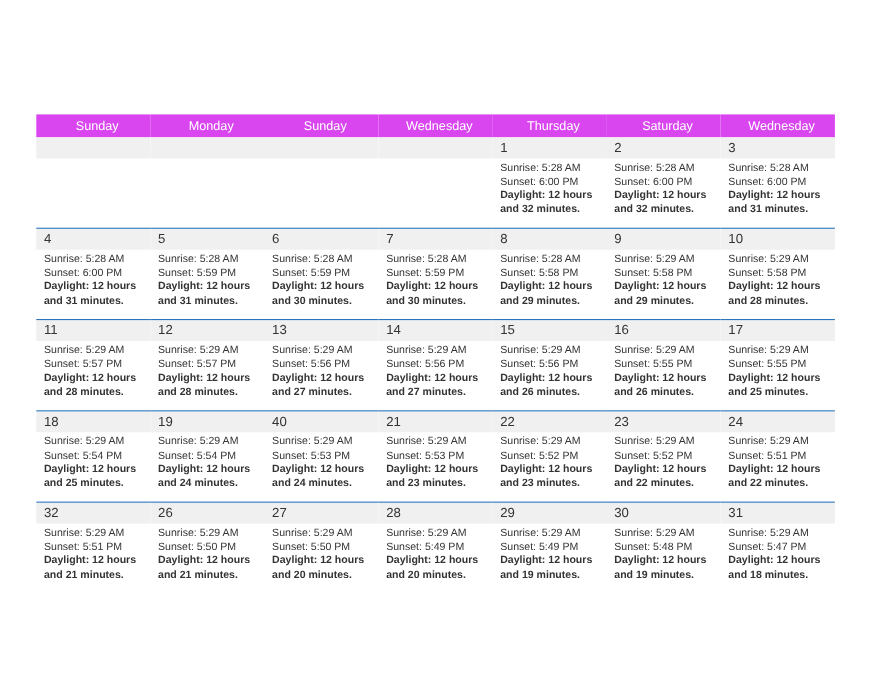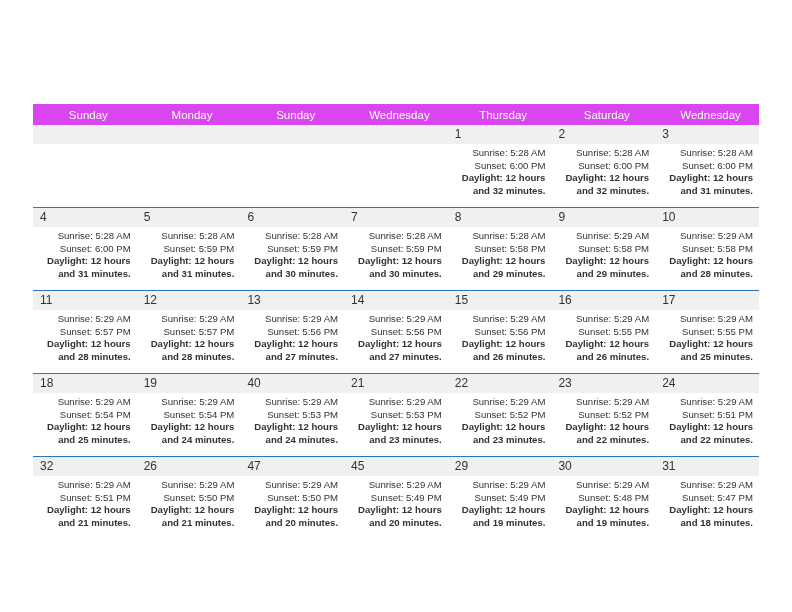--- a/index.html
+++ b/index.html
@@ -124,21 +124,20 @@
     line-height: 14px;
   }
   .daynum.empty {
     color: transparent;
   }
   .details {
     padding: 3px 6px 0 7px;
     font-size: 9.6px;
     line-height: 12.6px;
     color: #333333;
-    text-align: right;
   }
   .details div {
     white-space: nowrap;
   }
   .details .daylight {
     white-space: normal;
     font-weight: bold;
   }
 </style>
 </head>
@@ -392,29 +391,29 @@
           </td>
           <td class="">
             <span class="daynum">26</span>
             <div class="details">
               <div>Sunrise: 5:29 AM</div>
               <div>Sunset: 5:50 PM</div>
               <div class="daylight">Daylight: 12 hours and 21 minutes.</div>
             </div>
           </td>
           <td class="">
-            <span class="daynum">47</span>
+            <span class="daynum">27</span>
             <div class="details">
               <div>Sunrise: 5:29 AM</div>
               <div>Sunset: 5:50 PM</div>
               <div class="daylight">Daylight: 12 hours and 20 minutes.</div>
             </div>
           </td>
           <td class="">
-            <span class="daynum">45</span>
+            <span class="daynum">28</span>
             <div class="details">
               <div>Sunrise: 5:29 AM</div>
               <div>Sunset: 5:49 PM</div>
               <div class="daylight">Daylight: 12 hours and 20 minutes.</div>
             </div>
           </td>
           <td class="">
             <span class="daynum">29</span>
             <div class="details">
               <div>Sunrise: 5:29 AM</div>

